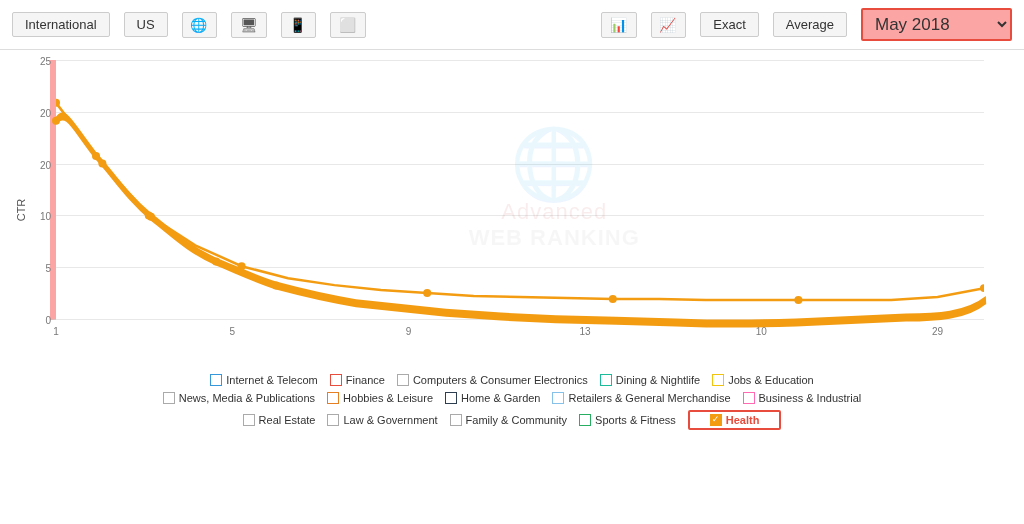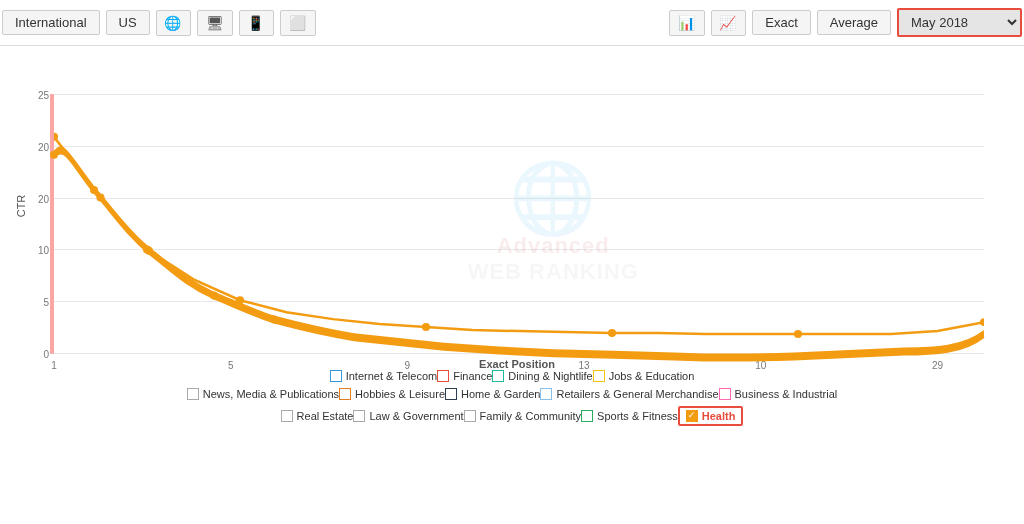--- a/index.html
+++ b/index.html
@@ -2,23 +2,23 @@
 <html><head>
   <meta charset="utf-8">
   <style>
     * { box-sizing: border-box; margin: 0; padding: 0; }
     body { font-family: Arial, sans-serif; background: #fff; width: 1024px; height: 524px; overflow: hidden; }
 
     
     .toolbar {
       display: flex;
       align-items: center;
-      padding: 8px 2px;
+      padding: 8px 12px;
       border-bottom: 1px solid #ddd;
-      gap: 6px;
+      gap: 14px;
     }
     .toolbar-btn {
       padding: 4px 12px;
       border: 1px solid #ccc;
       background: #f5f5f5;
       cursor: pointer;
       font-size: 13px;
       border-radius: 2px;
       color: #333;
     }
@@ -32,40 +32,39 @@
       color: #555;
     }
     .toolbar-spacer { flex: 1; }
     .date-select-wrapper {
       border: 2px solid #e74c3c;
       border-radius: 2px;
     }
     .date-select {
       padding: 4px 8px;
       border: none;
-      background: #e5e5e5;
-      font-size: 13px;
+      background: #fca5a5;
+      font-size: 17px;
       cursor: pointer;
       color: #333;
       outline: none;
     }
 
     
     .chart-container {
       position: relative;
       padding: 10px 40px 30px 50px;
       height: 320px;
     }
     .chart-area {
       position: relative;
       width: 100%;
       height: 260px;
-      border-left: 4px solid #fca5a5;
+      border-left: 6px solid #fca5a5;
       border-bottom: 1px solid #ccc;
-      margin-top: 38px;
     }
     .y-axis-label {
       position: absolute;
       left: 10px;
       top: 50%;
       transform: translateY(-50%) rotate(-90deg);
       font-size: 11px;
       color: #555;
       white-space: nowrap;
     }
@@ -107,40 +106,40 @@
       left: 50%;
       transform: translate(-30%, -50%);
       opacity: 0.08;
       text-align: center;
       pointer-events: none;
       user-select: none;
     }
     .watermark-text1 {
       font-size: 22px;
       color: #b91c1c;
-      font-weight: bold;
+      font-weight: normal;
       letter-spacing: 1px;
     }
     .watermark-text2 {
       font-size: 22px;
       color: #999;
       font-weight: bold;
       letter-spacing: 1px;
     }
 
     
     .legend-area {
       padding: 4px 20px 0 20px;
     }
     .legend-row {
       display: flex;
       flex-wrap: wrap;
       align-items: center;
       justify-content: center;
-      gap: 4px 0;
+      gap: 4px 12px;
       margin-bottom: 6px;
       font-size: 11px;
       color: #333;
     }
     .legend-item {
       display: flex;
       align-items: center;
       gap: 4px;
       white-space: nowrap;
     }
@@ -173,21 +172,21 @@
     .legend-checkbox.color-darkblue { border-color: #2c3e50; }
     .legend-checkbox.color-lightblue { border-color: #85c1e9; }
     .legend-checkbox.color-green { border-color: #27ae60; }
     .legend-checkbox.color-pink { border-color: #ff69b4; }
 
     .health-wrapper {
       display: flex;
       align-items: center;
       gap: 4px;
       border: 2px solid #e74c3c;
-      padding: 2px 6px;
+      padding: 2px 20px;
       border-radius: 2px;
     }
   </style>
 </head>
 <body>
 
 <div class="toolbar">
   <button class="toolbar-btn">International</button>
   <button class="toolbar-btn">US</button>
   <button class="toolbar-icon-btn" title="Globe">🌐</button>
@@ -281,33 +280,36 @@
       <circle cx="46" cy="104" r="4" fill="#f39c12"></circle>
       <circle cx="92" cy="156" r="4" fill="#f39c12"></circle>
       <circle cx="184" cy="207" r="4" fill="#f39c12"></circle>
       <circle cx="368" cy="234" r="4" fill="#f39c12"></circle>
       <circle cx="552" cy="240" r="4" fill="#f39c12"></circle>
       <circle cx="736" cy="241" r="4" fill="#f39c12"></circle>
       <circle cx="920" cy="229" r="4" fill="#f39c12"></circle>
     </svg>
   </div>
 
-  <div class="x-axis-label">Exact Position</div>
 </div>
 
 <div class="legend-area">
 
   <div class="legend-row">
     <div class="legend-item">
       <span class="legend-checkbox color-blue"></span>
       <span>Internet &amp; Telecom</span>
     </div>
     <div class="legend-item">
       <span class="legend-checkbox color-red"></span>
       <span>Finance</span>
+    </div>
+    <div class="legend-item">
+      <span class="legend-checkbox color-gray"></span>
+      <span>Computers &amp; Consumer Electronics</span>
     </div>
     <div class="legend-item">
       <span class="legend-checkbox color-teal"></span>
       <span>Dining &amp; Nightlife</span>
     </div>
     <div class="legend-item">
       <span class="legend-checkbox color-yellow"></span>
       <span>Jobs &amp; Education</span>
     </div>
   </div>

